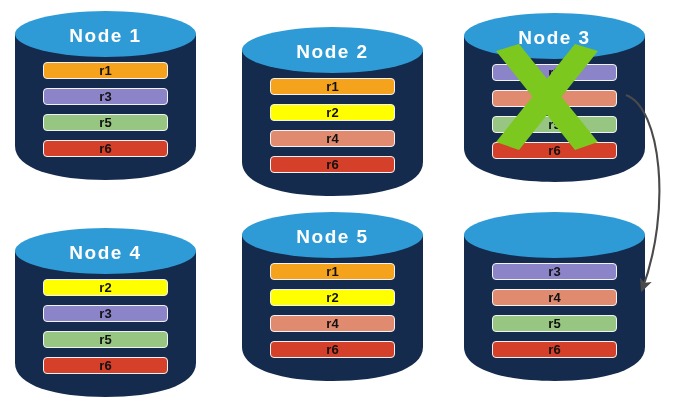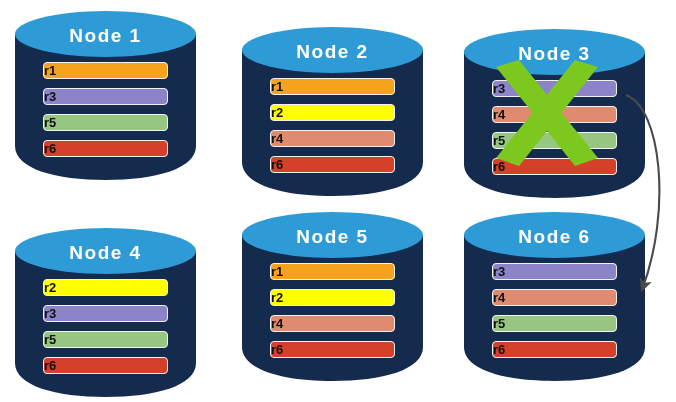--- a/index.html
+++ b/index.html
@@ -50,20 +50,21 @@
     width: 125px;
     z-index: 2;
   }
   .bar {
     position: relative;
     height: 17px;
     margin-bottom: 9px;
     border-radius: 4px;
     border: 1px solid #f2f2f2;
     box-sizing: border-box;
+    text-align: center;
     line-height: 15px;
     font-size: 13px;
     font-weight: bold;
     color: #111111;
   }
   .bar:last-child {
     margin-bottom: 0;
   }
   .xmark {
     position: absolute;
@@ -109,21 +110,21 @@
           <ellipse cx="97.5" cy="28" rx="90.5" ry="23" fill="#2E9BD6"></ellipse>
         </svg>
         <div class="node-label">Node 2</div>
         <div class="bars">
           <div class="bar" style="background: rgb(245, 162, 28);">r1</div>
           <div class="bar" style="background: rgb(255, 255, 0);">r2</div>
           <div class="bar" style="background: rgb(224, 138, 112);">r4</div>
           <div class="bar" style="background: rgb(212, 64, 42);">r6</div>
         </div>
       </div>
-      <div class="node" style="left: 457px; top: 24px;">
+      <div class="node" style="left: 457px; top: 8px;">
         <svg class="cyl-svg" viewBox="0 0 195 180">
           <path d="M 7 28 L 7 140 C 7 163 48 174 97.5 174 C 147 174 188 163 188 140 L 188 28 Z" fill="#152B4E"></path>
           <ellipse cx="97.5" cy="28" rx="90.5" ry="23" fill="#2E9BD6"></ellipse>
         </svg>
         <div class="node-label">Node 3</div>
         <div class="bars">
           <div class="bar" style="background: rgb(139, 132, 200);">r3</div>
           <div class="bar" style="background: rgb(224, 138, 112);">r4</div>
           <div class="bar" style="background: rgb(150, 198, 129);">r5</div>
           <div class="bar" style="background: rgb(212, 64, 42);">r6</div>
@@ -159,21 +160,20 @@
           <div class="bar" style="background: rgb(255, 255, 0);">r2</div>
           <div class="bar" style="background: rgb(224, 138, 112);">r4</div>
           <div class="bar" style="background: rgb(212, 64, 42);">r6</div>
         </div>
       </div>
       <div class="node" style="left: 457px; top: 207px;">
         <svg class="cyl-svg" viewBox="0 0 195 180">
           <path d="M 7 28 L 7 140 C 7 163 48 174 97.5 174 C 147 174 188 163 188 140 L 188 28 Z" fill="#152B4E"></path>
           <ellipse cx="97.5" cy="28" rx="90.5" ry="23" fill="#2E9BD6"></ellipse>
         </svg>
-        <div class="node-label">Node 6</div>
         <div class="bars">
           <div class="bar" style="background: rgb(139, 132, 200);">r3</div>
           <div class="bar" style="background: rgb(224, 138, 112);">r4</div>
           <div class="bar" style="background: rgb(150, 198, 129);">r5</div>
           <div class="bar" style="background: rgb(212, 64, 42);">r6</div>
         </div>
       </div>
     </div>
 
   <svg class="arrow-layer" viewBox="0 0 676 402">

